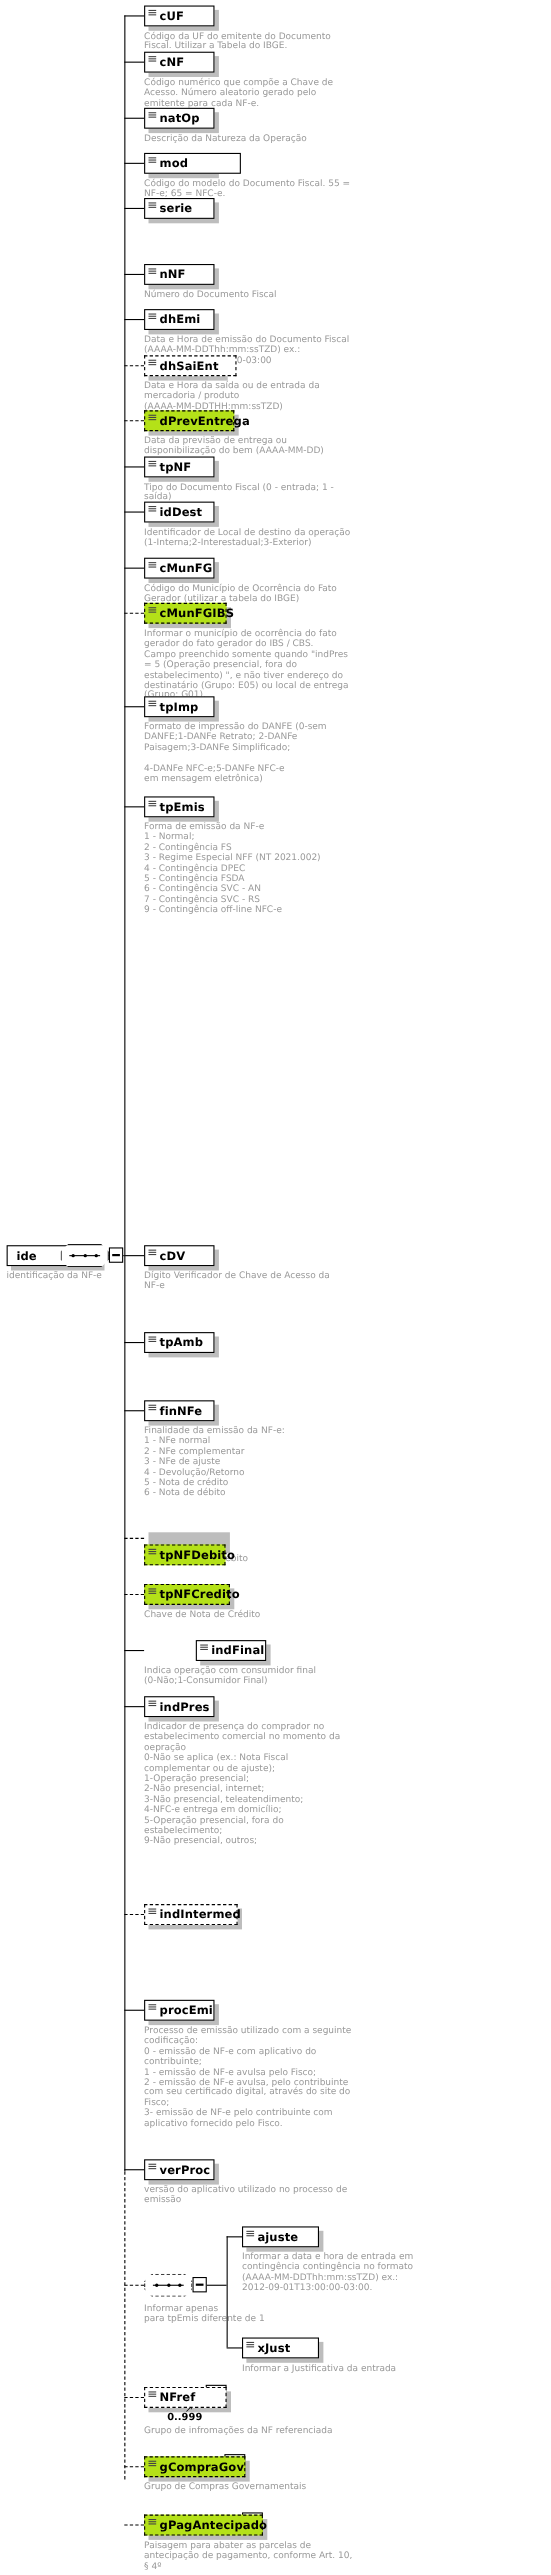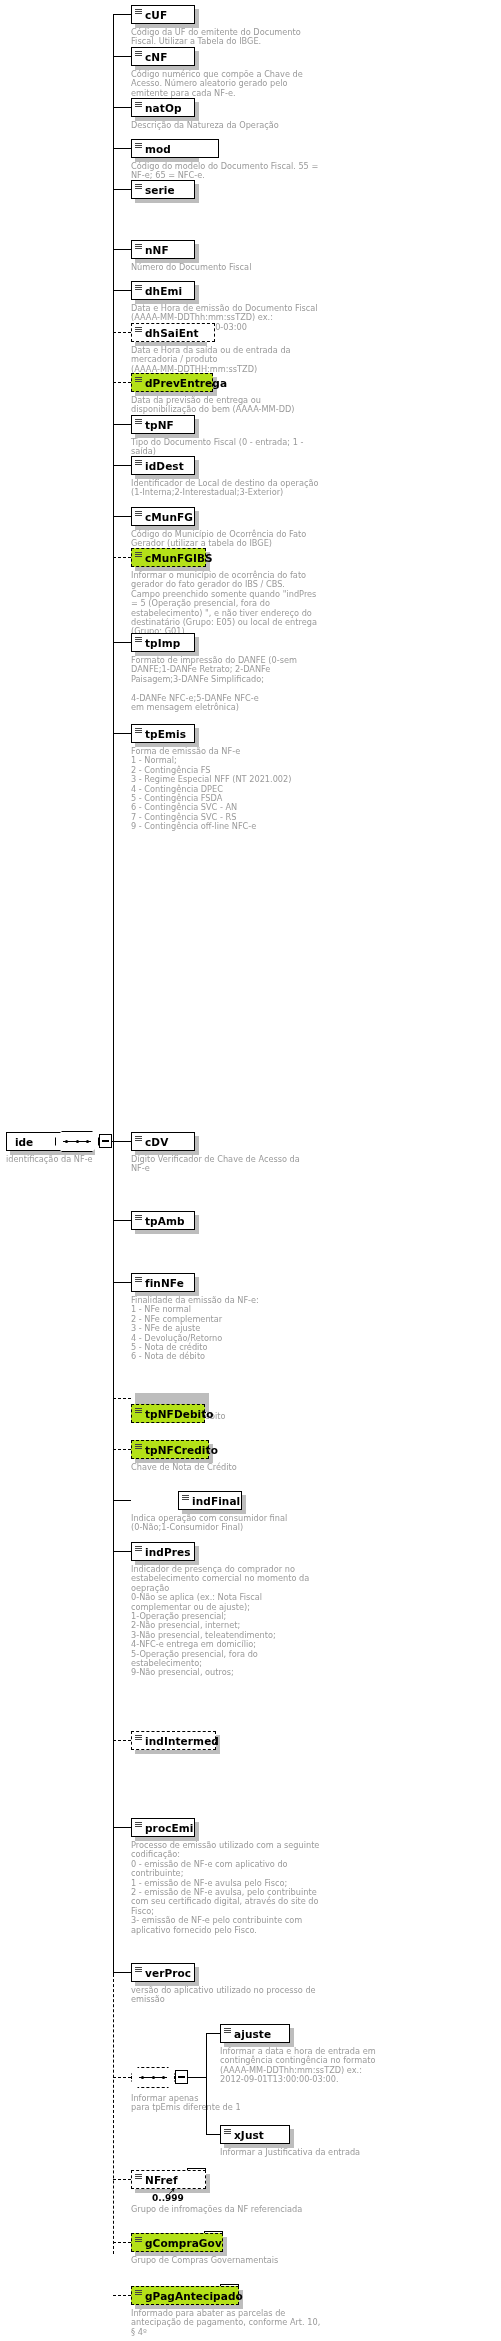--- a/index.html
+++ b/index.html
@@ -428,17 +428,17 @@
   <div class="doc" style="left:131px;top:2256px;">Grupo de Compras Governamentais</div>
 
   <div class="dln h" style="left:113px;top:2295px;width:18px;"></div>
   <div class="nwrap" style="left:131px;top:2286px;">
     <div class="shadow" style="width:108px;"></div>
     <div class="box opt hl" style="width:108px;">gPagAntecipado</div>
     <div class="expander" style="left:89px;right:auto;">
         <span class="pl"></span>
       </div>
   </div>
-  <div class="doc" style="left:131px;top:2309px;">Informado para abater as parcelas de
+  <div class="doc" style="left:131px;top:2309px;">Paisagem para abater as parcelas de
 antecipação de pagamento, conforme Art. 10,
 § 4º</div>
 
 </div>
 
 </body></html>

